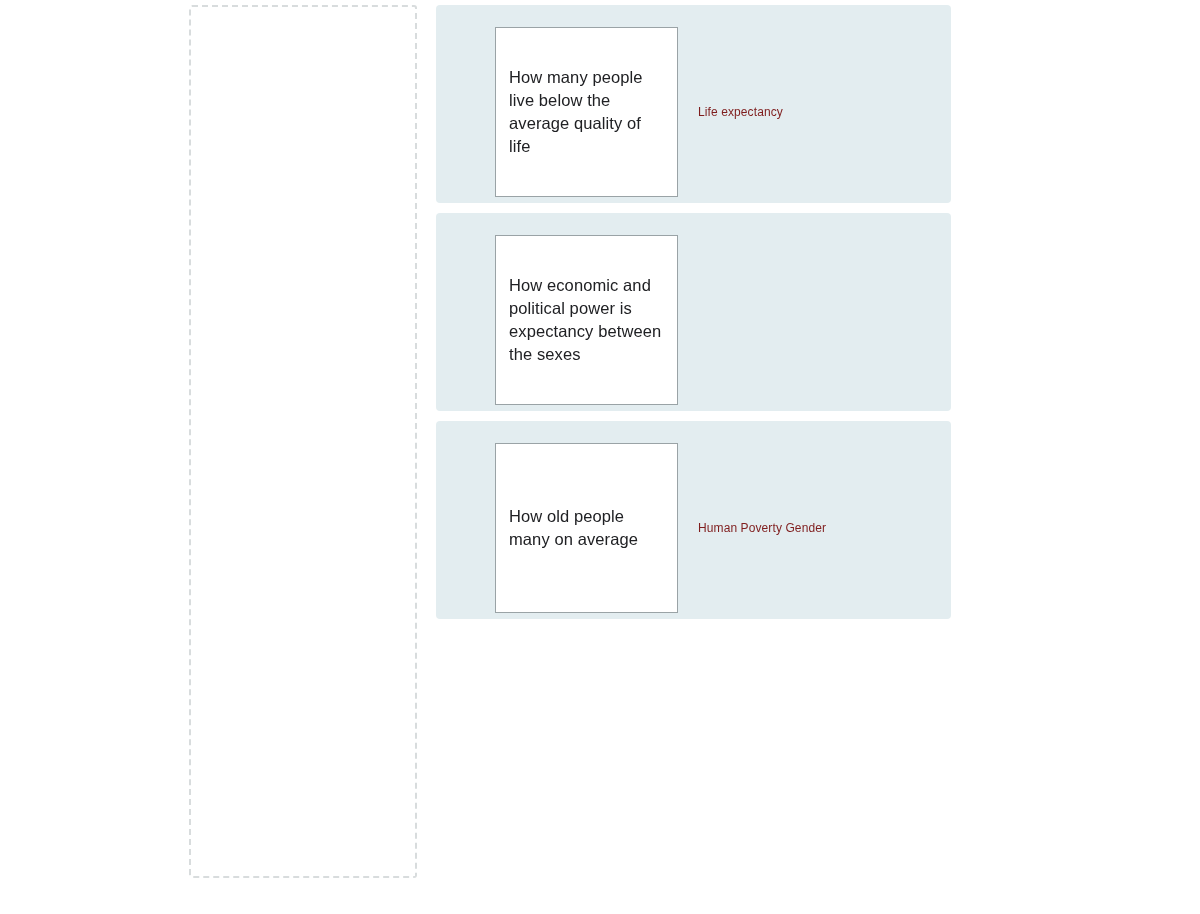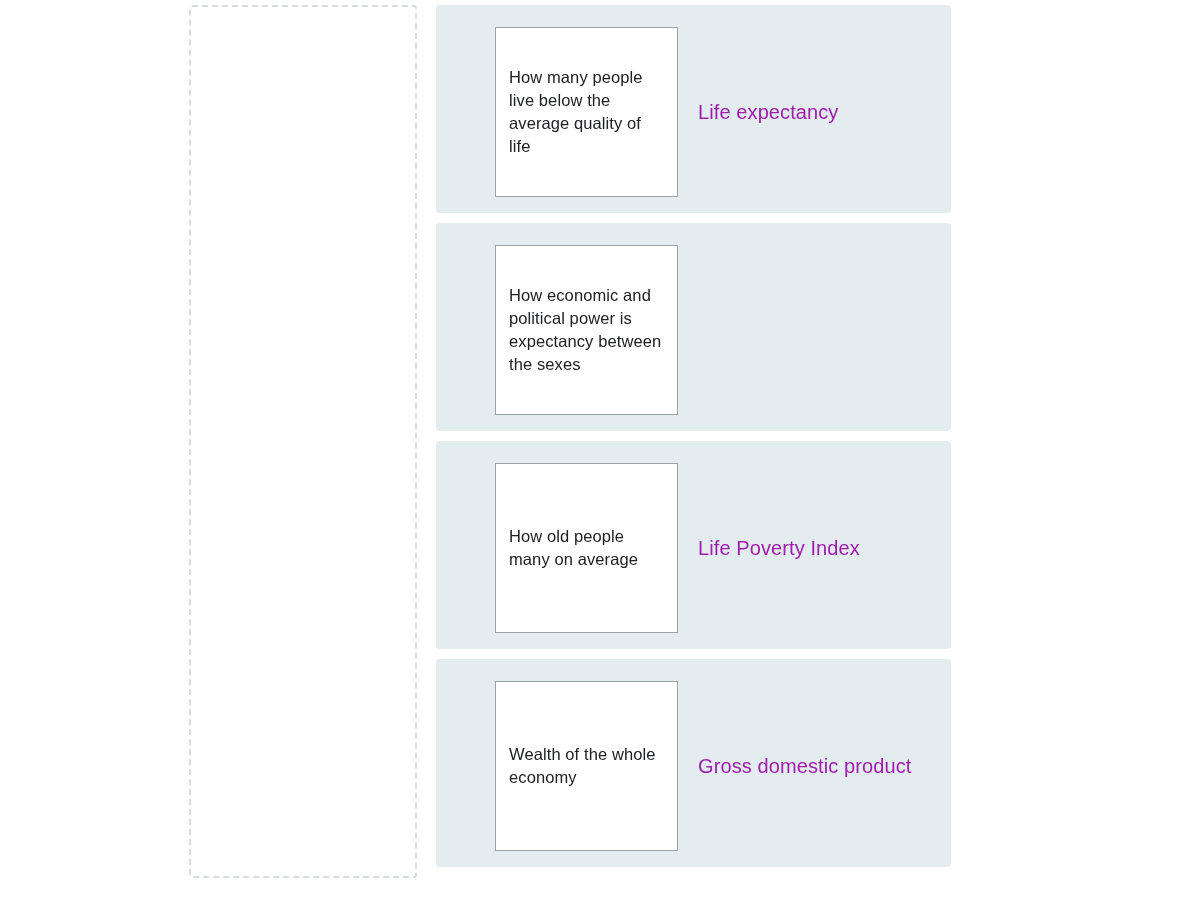--- a/index.html
+++ b/index.html
@@ -40,21 +40,21 @@
     display: flex;
     flex-direction: column;
     gap: 10px;
   }
 
   .match-row {
     background: #e3edf0;
     border-radius: 4px;
     display: flex;
     align-items: center;
-    padding: 22px 0 16px 59px;
+    padding: 22px 0 6px 59px;
   }
 
   .prompt-card {
     flex: 0 0 auto;
     width: 183px;
     min-height: 170px;
     background: #ffffff;
     border: 1px solid #9aa3a6;
     display: flex;
     align-items: center;
@@ -63,23 +63,23 @@
 
   .prompt-card-text {
     font-size: 16.5px;
     line-height: 23px;
     color: #202124;
     letter-spacing: 0.1px;
   }
 
   .answer-label {
     flex: 1 1 auto;
-    font-size: 20px;
+    font-size: 12px;
     line-height: 23px;
-    color: #a21caf;
+    color: #7f1d1d;
     letter-spacing: 0.1px;
     padding-left: 20px;
     padding-right: 12px;
   }
 </style>
 </head>
 <body>
 
 <div id="drop-zone">
   <span></span>
@@ -97,23 +97,17 @@
   <div class="match-row">
     <div class="prompt-card">
       <span class="prompt-card-text">How economic and political power is expectancy between the sexes</span>
     </div>
   </div>
 
   <div class="match-row">
     <div class="prompt-card">
       <span class="prompt-card-text">How old people many on average</span>
     </div>
-    <div class="answer-label">Life Poverty Index</div>
+    <div class="answer-label">Human Poverty Gender</div>
   </div>
 
-  <div class="match-row">
-    <div class="prompt-card">
-      <span class="prompt-card-text">Wealth of the whole economy</span>
-    </div>
-    <div class="answer-label">Gross domestic product</div>
-  </div>
 
 </div>
 
 </body></html>

